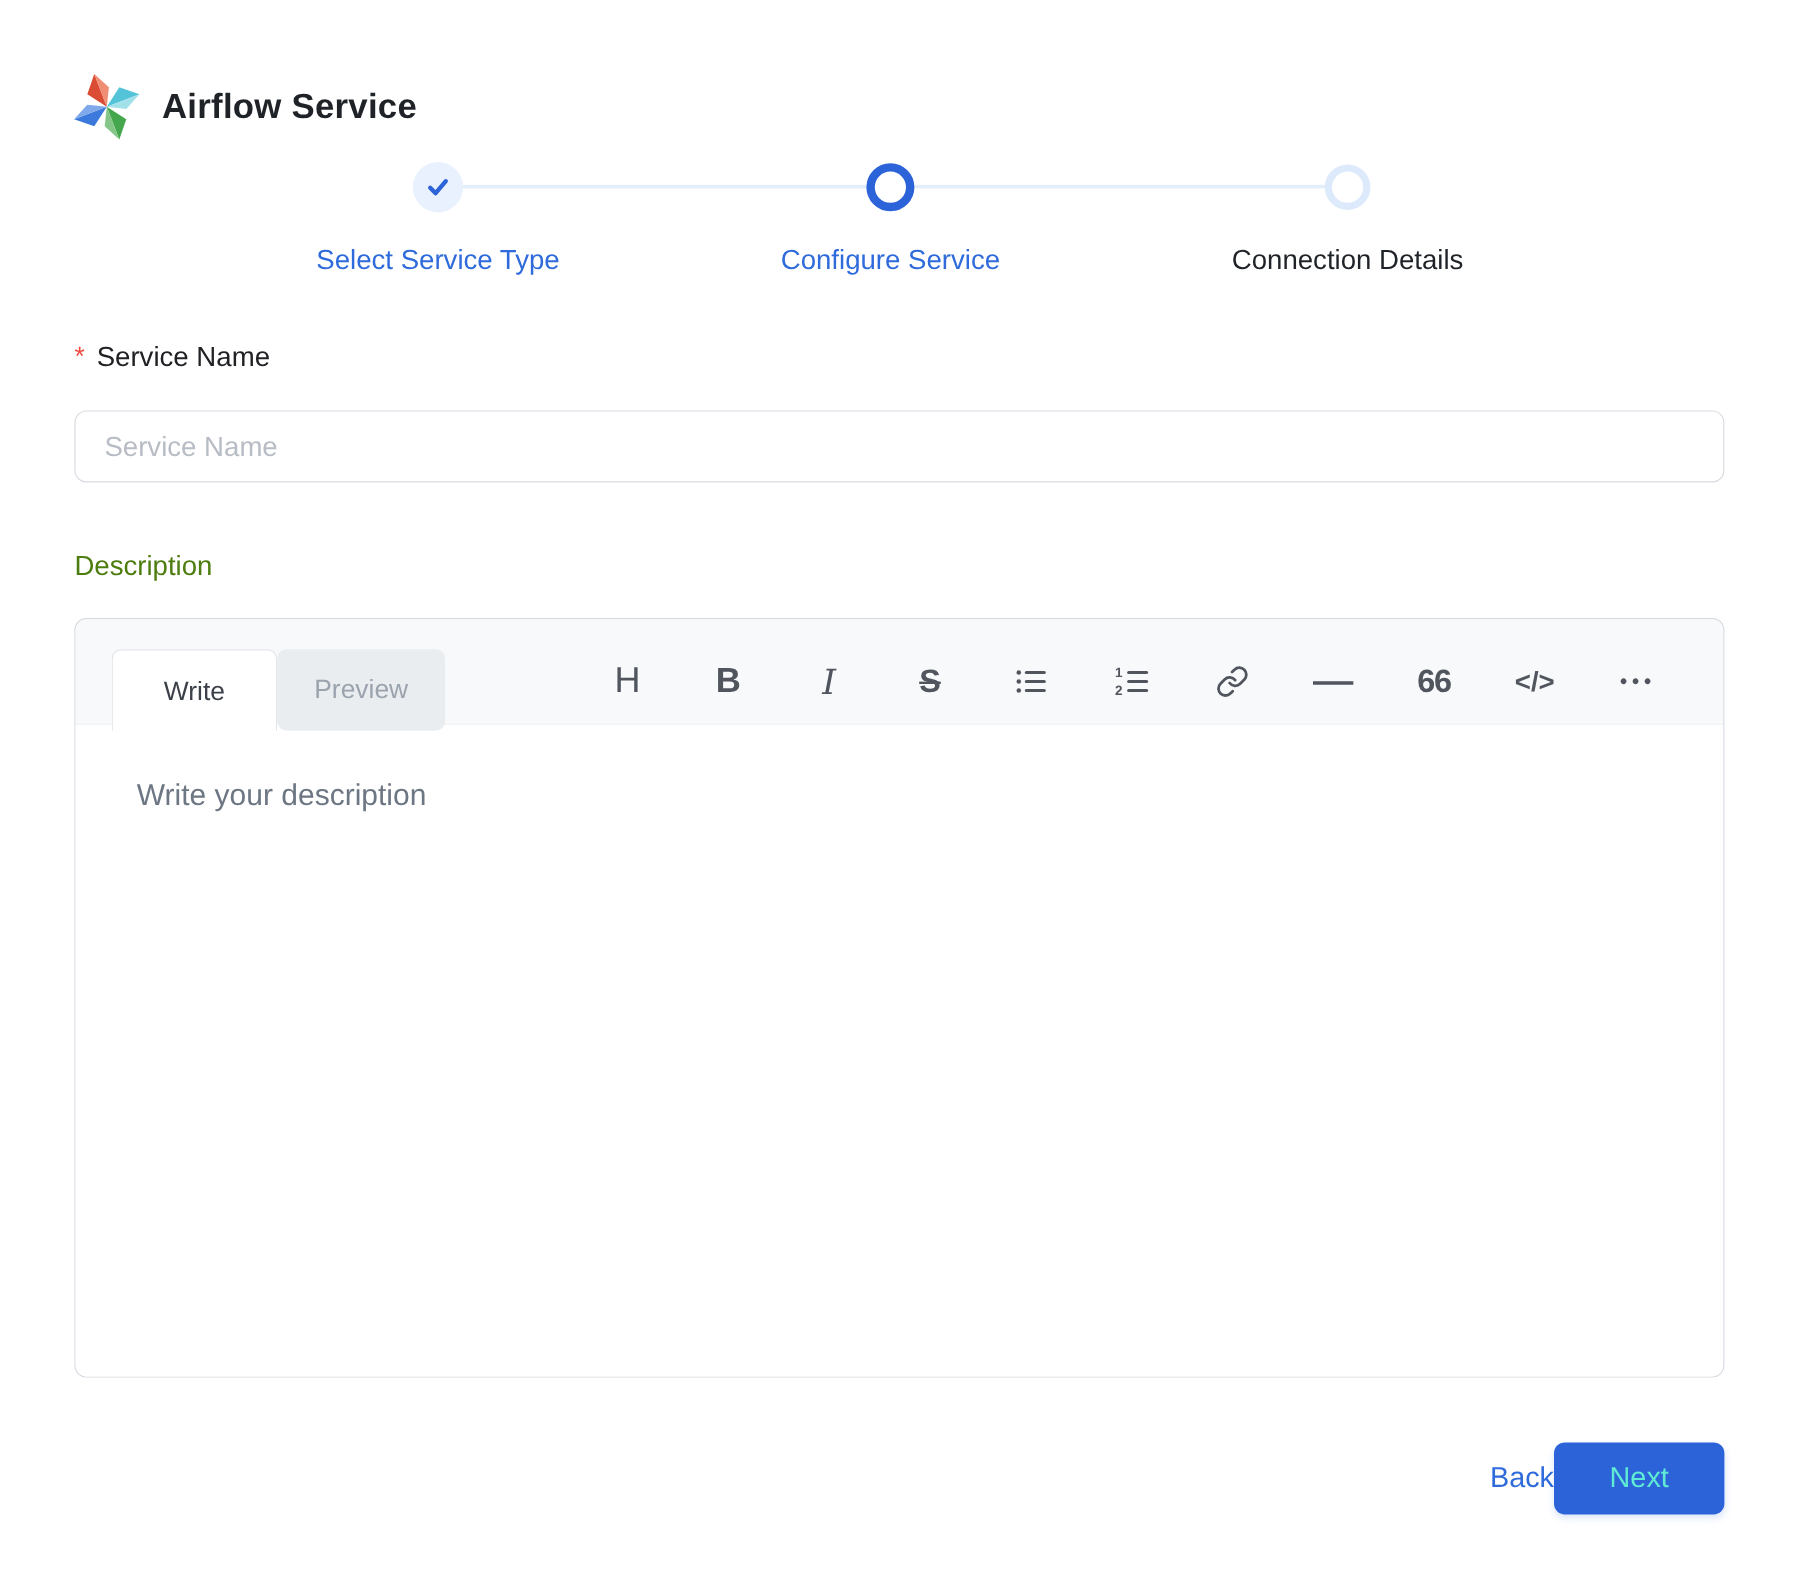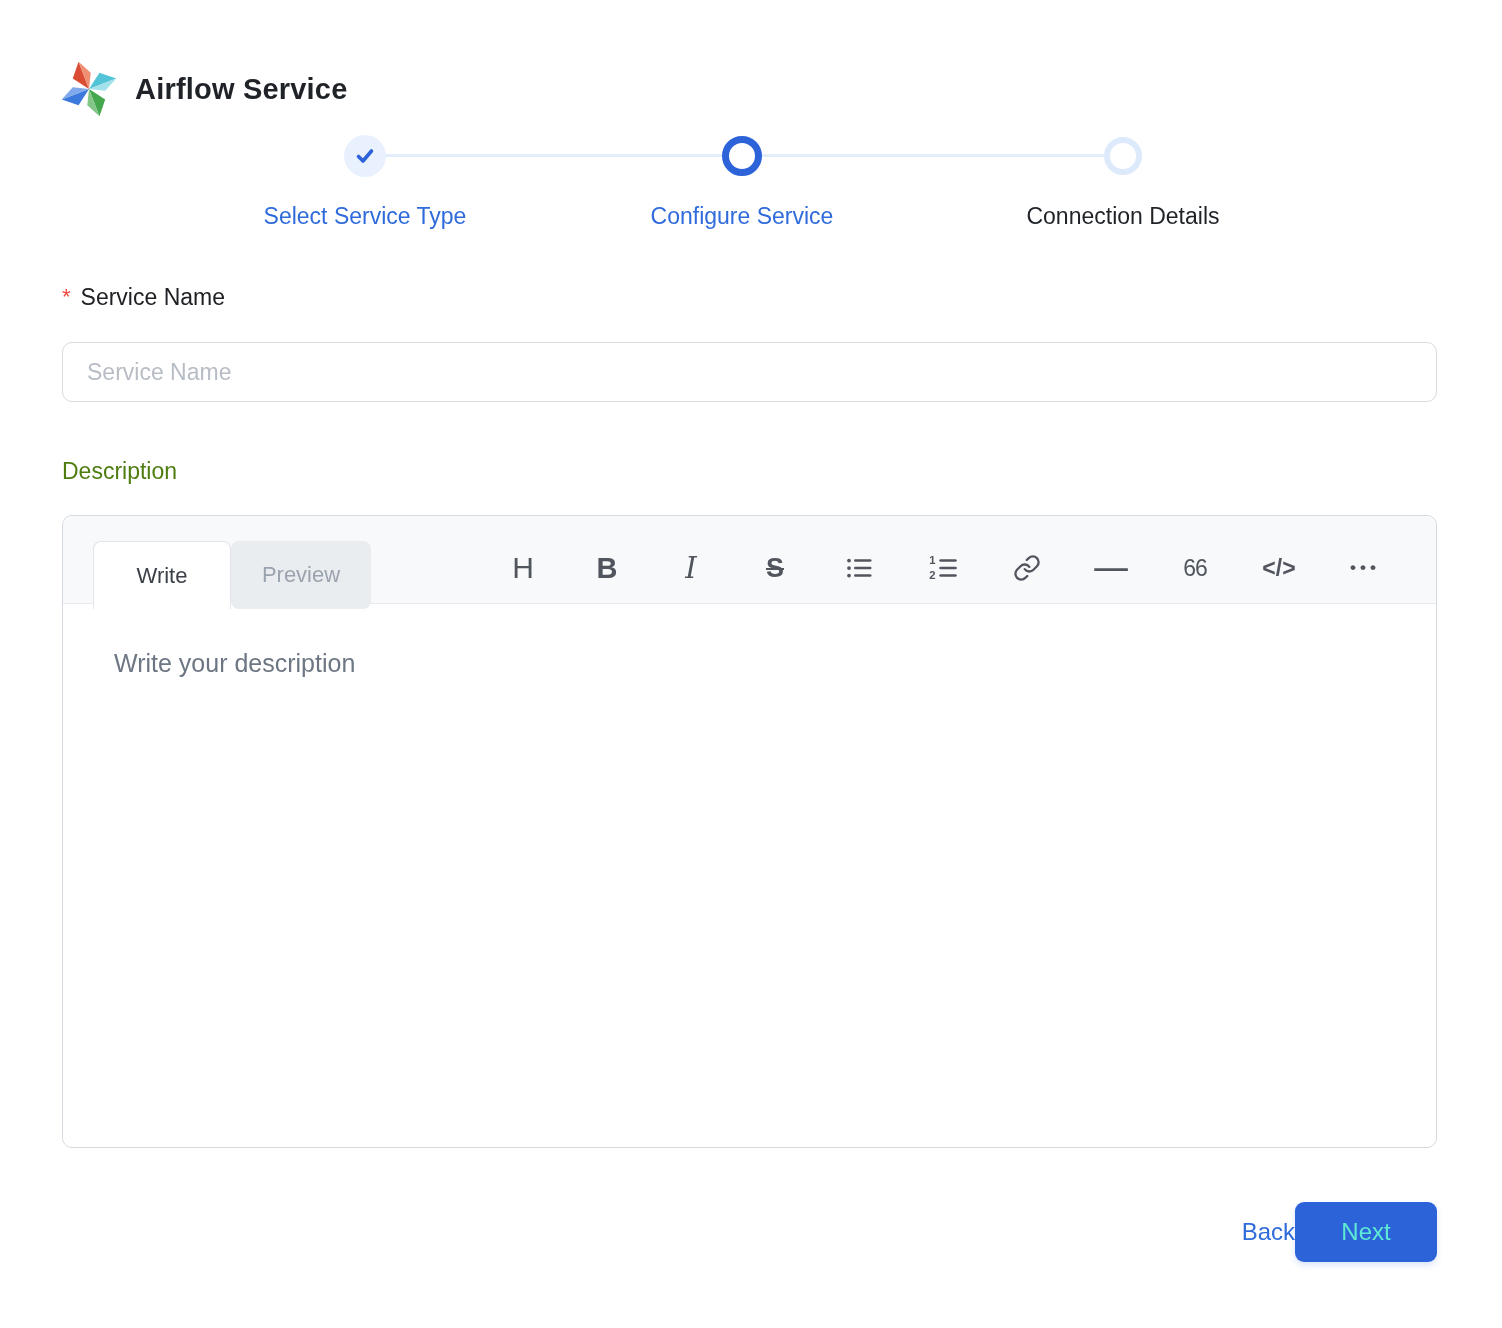--- a/index.html
+++ b/index.html
@@ -42,21 +42,21 @@
   .tab { height: 68px; display: flex; align-items: center; justify-content: center; font-size: 22px; font-weight: 500; cursor: pointer; }
   .tab-active { width: 138px; background: #ffffff; border: 1px solid #e3e5ea; border-bottom: none; border-radius: 8px 8px 0 0; color: #3c4149; }
   .tab-inactive { width: 140px; background: #eaedf0; border-radius: 8px; color: #9ba3ae; }
   .toolbar { position: absolute; left: 442px; top: 34px; display: flex; gap: 48px; z-index: 1; }
   .tool { width: 36px; height: 36px; display: flex; align-items: center; justify-content: center; color: #51565e; cursor: pointer; background: transparent; border: none; }
   .g-heading { font-size: 30px; font-weight: 500; }
   .g-bold { font-size: 29px; font-weight: 800; }
   .g-italic { font-size: 29px; font-style: italic; font-family: "DejaVu Serif", serif; }
   .g-strike { font-size: 27px; font-weight: 600; text-decoration: line-through; }
   .g-hr { font-size: 28px; font-weight: 700; transform: scaleX(1.2); }
-  .g-quote { font-size: 23px; font-weight: 400; letter-spacing: -1px; }
+  .g-quote { font-size: 27px; font-weight: 700; letter-spacing: -1px; }
   .g-code { font-size: 23px; font-weight: 600; white-space: nowrap; }
   .g-more { font-size: 17px; letter-spacing: 4px; font-weight: 700; padding-left: 4px; }
   .editor-body { position: absolute; top: 88px; left: 0; right: 0; bottom: 0; background: #fff; border-radius: 0 0 10px 10px; cursor: text; }
   .editor-placeholder { position: absolute; top: 45px; left: 51px; font-size: 25px; color: #6d7683; }
 
   
   .footer { position: absolute; top: 1202px; right: 65px; display: flex; align-items: center; }
   .back-link { font-size: 24px; font-weight: 500; color: #2f6bdb; cursor: pointer; background: none; border: none; font-family: inherit; }
   .next-button { width: 142px; height: 60px; border: none; border-radius: 9px; background: #2d63d9; color: #5eead4; font-size: 24px; font-weight: 500; font-family: inherit; cursor: pointer; box-shadow: 0 3px 6px rgba(45, 99, 217, 0.18); }
 

